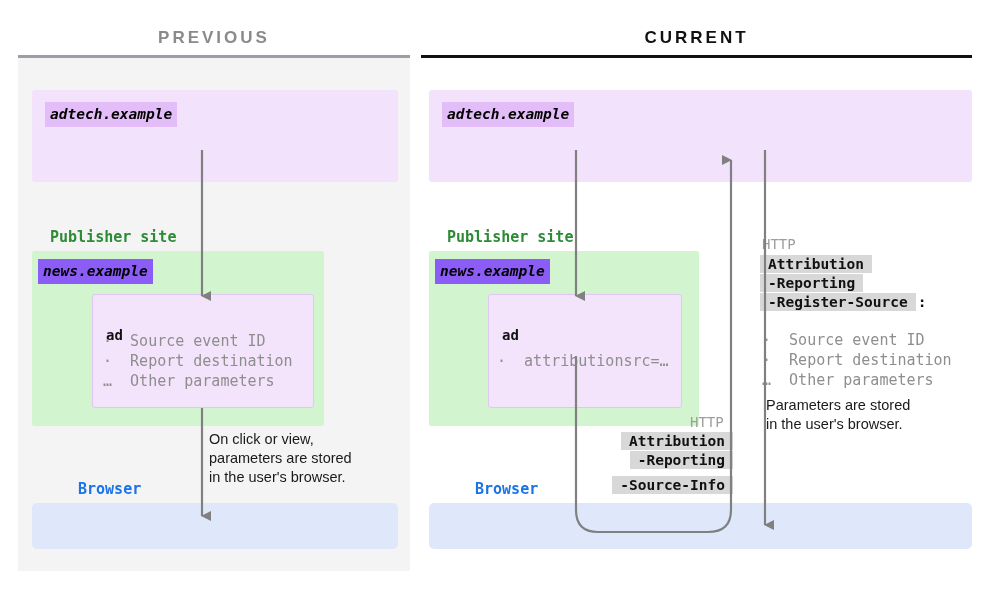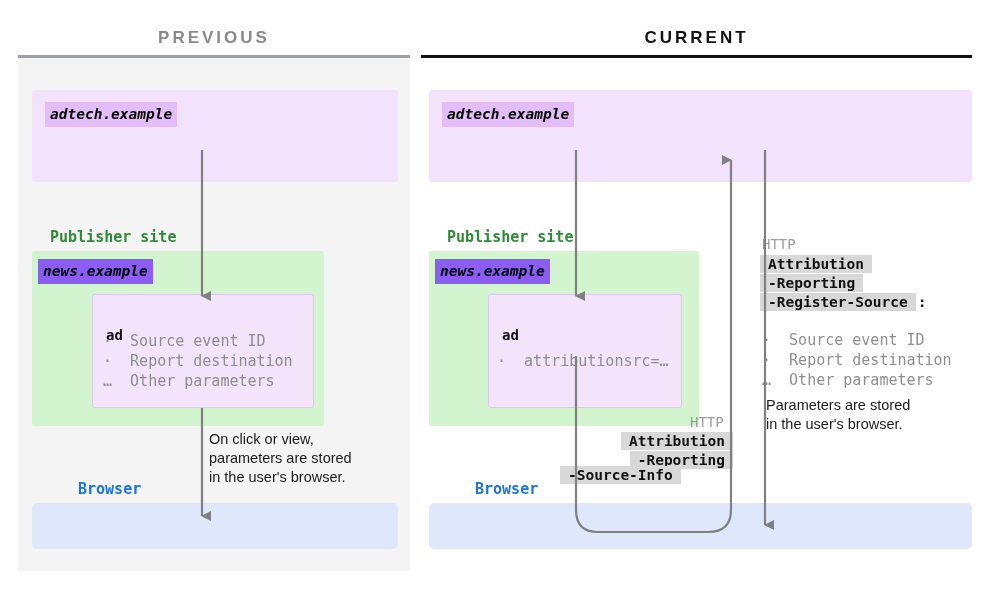--- a/index.html
+++ b/index.html
@@ -200,21 +200,21 @@
   <div class="mono-list" style="left:497px; top:331px;margin-top:20px;">·  attributionsrc=…</div>
 
   <div class="http-word" style="left:690px; top:414px;">HTTP</div>
   <div style="position:absolute; left:560px; top:433px; width:173px; text-align:right;">
     <div class="hdr-line" style="position:relative; left:0; top:0; display:block; text-align:right;">
       <span class="hl">Attribution</span>
     </div>
     <div class="hdr-line" style="position:relative; left:0; top:3px; display:block; text-align:right;">
       <span class="hl">-Reporting</span>
     </div>
-    <div class="hdr-line" style="position:relative; left:0; top:2px; display:block; text-align:left;">
+    <div class="hdr-line" style="position:relative; left:0; top:12px; display:block; text-align:right;">
       <span class="hl">-Source-Info</span>
     </div>
   </div>
 
   <div class="http-word" style="left:762px; top:236px;">HTTP</div>
   <div style="position:absolute; left:760px; top:256px;">
     <div class="hdr-line" style="position:relative; display:block;">
       <span class="hl">Attribution</span>
     </div>
     <div class="hdr-line" style="position:relative; top:3px; display:block;">

